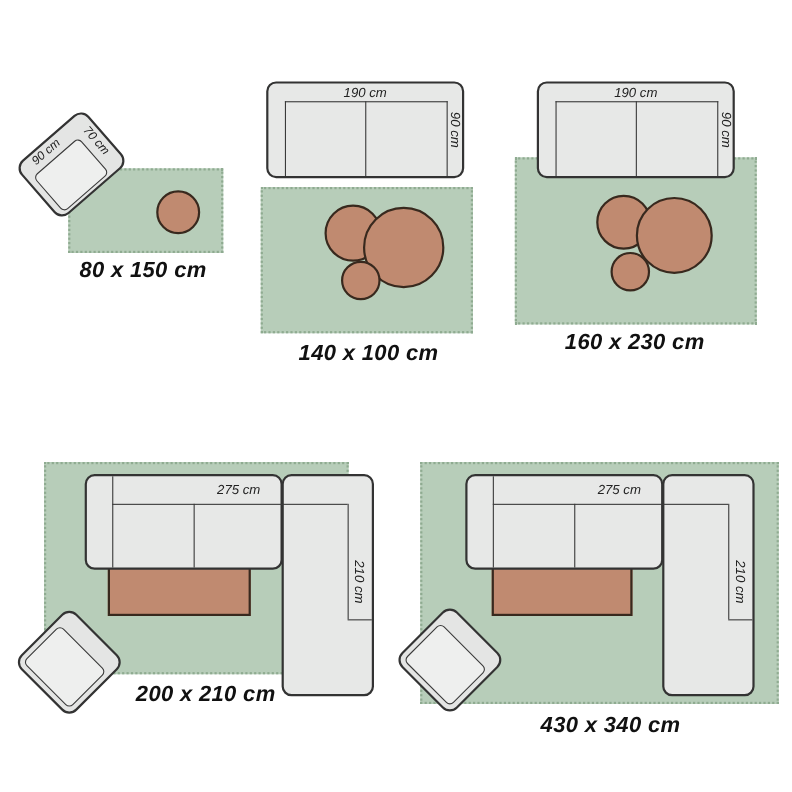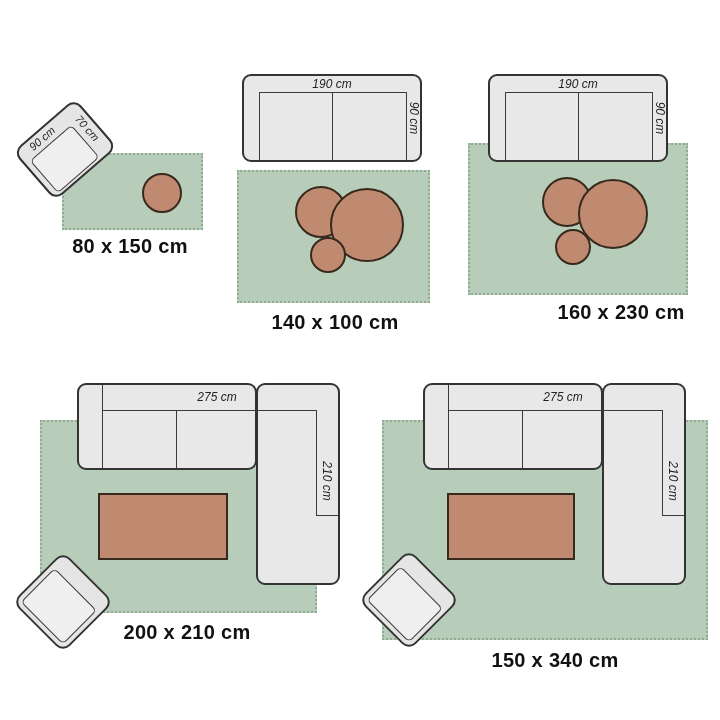--- a/index.html
+++ b/index.html
@@ -21,37 +21,37 @@
   .line-v { position:absolute; width:1px; background:#3a3a3a; }
   .line-h { position:absolute; height:1px; background:#3a3a3a; }
 
   
   .sofa2 { position:absolute; width:180px; height:88px; }
   .sofa2 .seat { position:absolute; left:17px; top:18px; width:148px; bottom:2px;
                  border-left:1px solid #3a3a3a; border-top:1px solid #3a3a3a; border-right:1px solid #3a3a3a; }
   .sofa2 .divider { left:90px; top:18px; bottom:2px; }
 
   
-  .sofaL { position:absolute; width:263px; height:202px; }
+  .sofaL { position:absolute; width:263px; height:202px;margin-top:48px; }
   .sofaL .part-h { left:0; top:0; width:180px; height:87px; }
   .sofaL .part-v { left:179px; top:0; width:84px; height:202px; }
 
   
   .chair1 { position:absolute; left:24px; top:117px; width:82px; height:65px; transform:rotate(-41deg); }
   .chairS { position:absolute; width:72px; height:72px; transform:rotate(-45deg); }
   .chair-body { position:absolute; inset:0; background:#e4e5e4; border:2px solid #333; border-radius:10px; }
   .chair-seat { position:absolute; background:#eeefee; border:1px solid #3a3a3a; border-radius:5px; }
 
   
   .dim { position:absolute; font-style:italic; font-size:12px; color:#222; white-space:nowrap; }
   .dim-h { transform:translate(-50%,-50%); }
   .dim-v { transform:translate(-50%,-50%) rotate(90deg); }
   .dim-sm { font-size:11px; }
   .size-label { position:absolute; transform:translate(-50%,-50%); font-weight:700; font-size:20px;
-                color:#111; white-space:nowrap; letter-spacing:0.3px; }
+                color:#111; white-space:nowrap; letter-spacing:0.3px;font-style:italic; }
 </style>
 </head>
 <body>
 
 <div id="canvas">
 
   <div>
     <div class="rug" style="left:62px; top:153px; width:141px; height:77px;"></div>
     <div class="tbl-circle" style="left:142px; top:173px; width:40px; height:40px;"></div>
     <div class="chair1">
@@ -83,21 +83,21 @@
     <div class="tbl-circle" style="left:542px; top:177px; width:50px; height:50px;"></div>
     <div class="tbl-circle" style="left:578px; top:179px; width:70px; height:70px;"></div>
     <div class="tbl-circle" style="left:555px; top:229px; width:36px; height:36px;"></div>
     <div class="sofa2" style="left:488px; top:74px;">
       <div class="furn-body" style="inset:0;"></div>
       <div class="seat"></div>
       <div class="line-v divider"></div>
       <div class="dim dim-h" style="left:90px; top:10px;">190 cm</div>
       <div class="dim dim-v" style="left:172px; top:44px;">90 cm</div>
     </div>
-    <div class="size-label" style="left:577px; top:312px;margin-left:44px;">160 x 230 cm</div>
+    <div class="size-label" style="left:577px; top:312px;">160 x 230 cm</div>
   </div>
 
   <div>
     <div class="rug" style="left:40px; top:420px; width:277px; height:193px;"></div>
     <div class="tbl-rect" style="left:98px; top:493px; width:130px; height:67px;"></div>
     <div class="sofaL" style="left:77px; top:383px;">
       <div class="furn-body part-h"></div>
       <div class="furn-body part-v"></div>
       <div class="line-v" style="left:25px; top:2px; height:83px;"></div>
       <div class="line-h" style="left:25px; top:27px; width:214px;"></div>
@@ -125,16 +125,16 @@
       <div class="line-v" style="left:99px; top:27px; height:58px;"></div>
       <div class="line-v" style="left:239px; top:27px; height:105px;"></div>
       <div class="line-h" style="left:239px; top:132px; width:22px;"></div>
       <div class="dim dim-h" style="left:140px; top:14px;">275 cm</div>
       <div class="dim dim-v" style="left:250px; top:98px;">210 cm</div>
     </div>
     <div class="chairS" style="left:373px; top:564px;">
       <div class="chair-body"></div>
       <div class="chair-seat" style="left:6px; top:6px; width:48px; height:60px;"></div>
     </div>
-    <div class="size-label" style="left:555px; top:660px;">150 x 340 cm</div>
+    <div class="size-label" style="left:555px; top:660px;">430 x 340 cm</div>
   </div>
 
 </div>
 
 </body></html>

